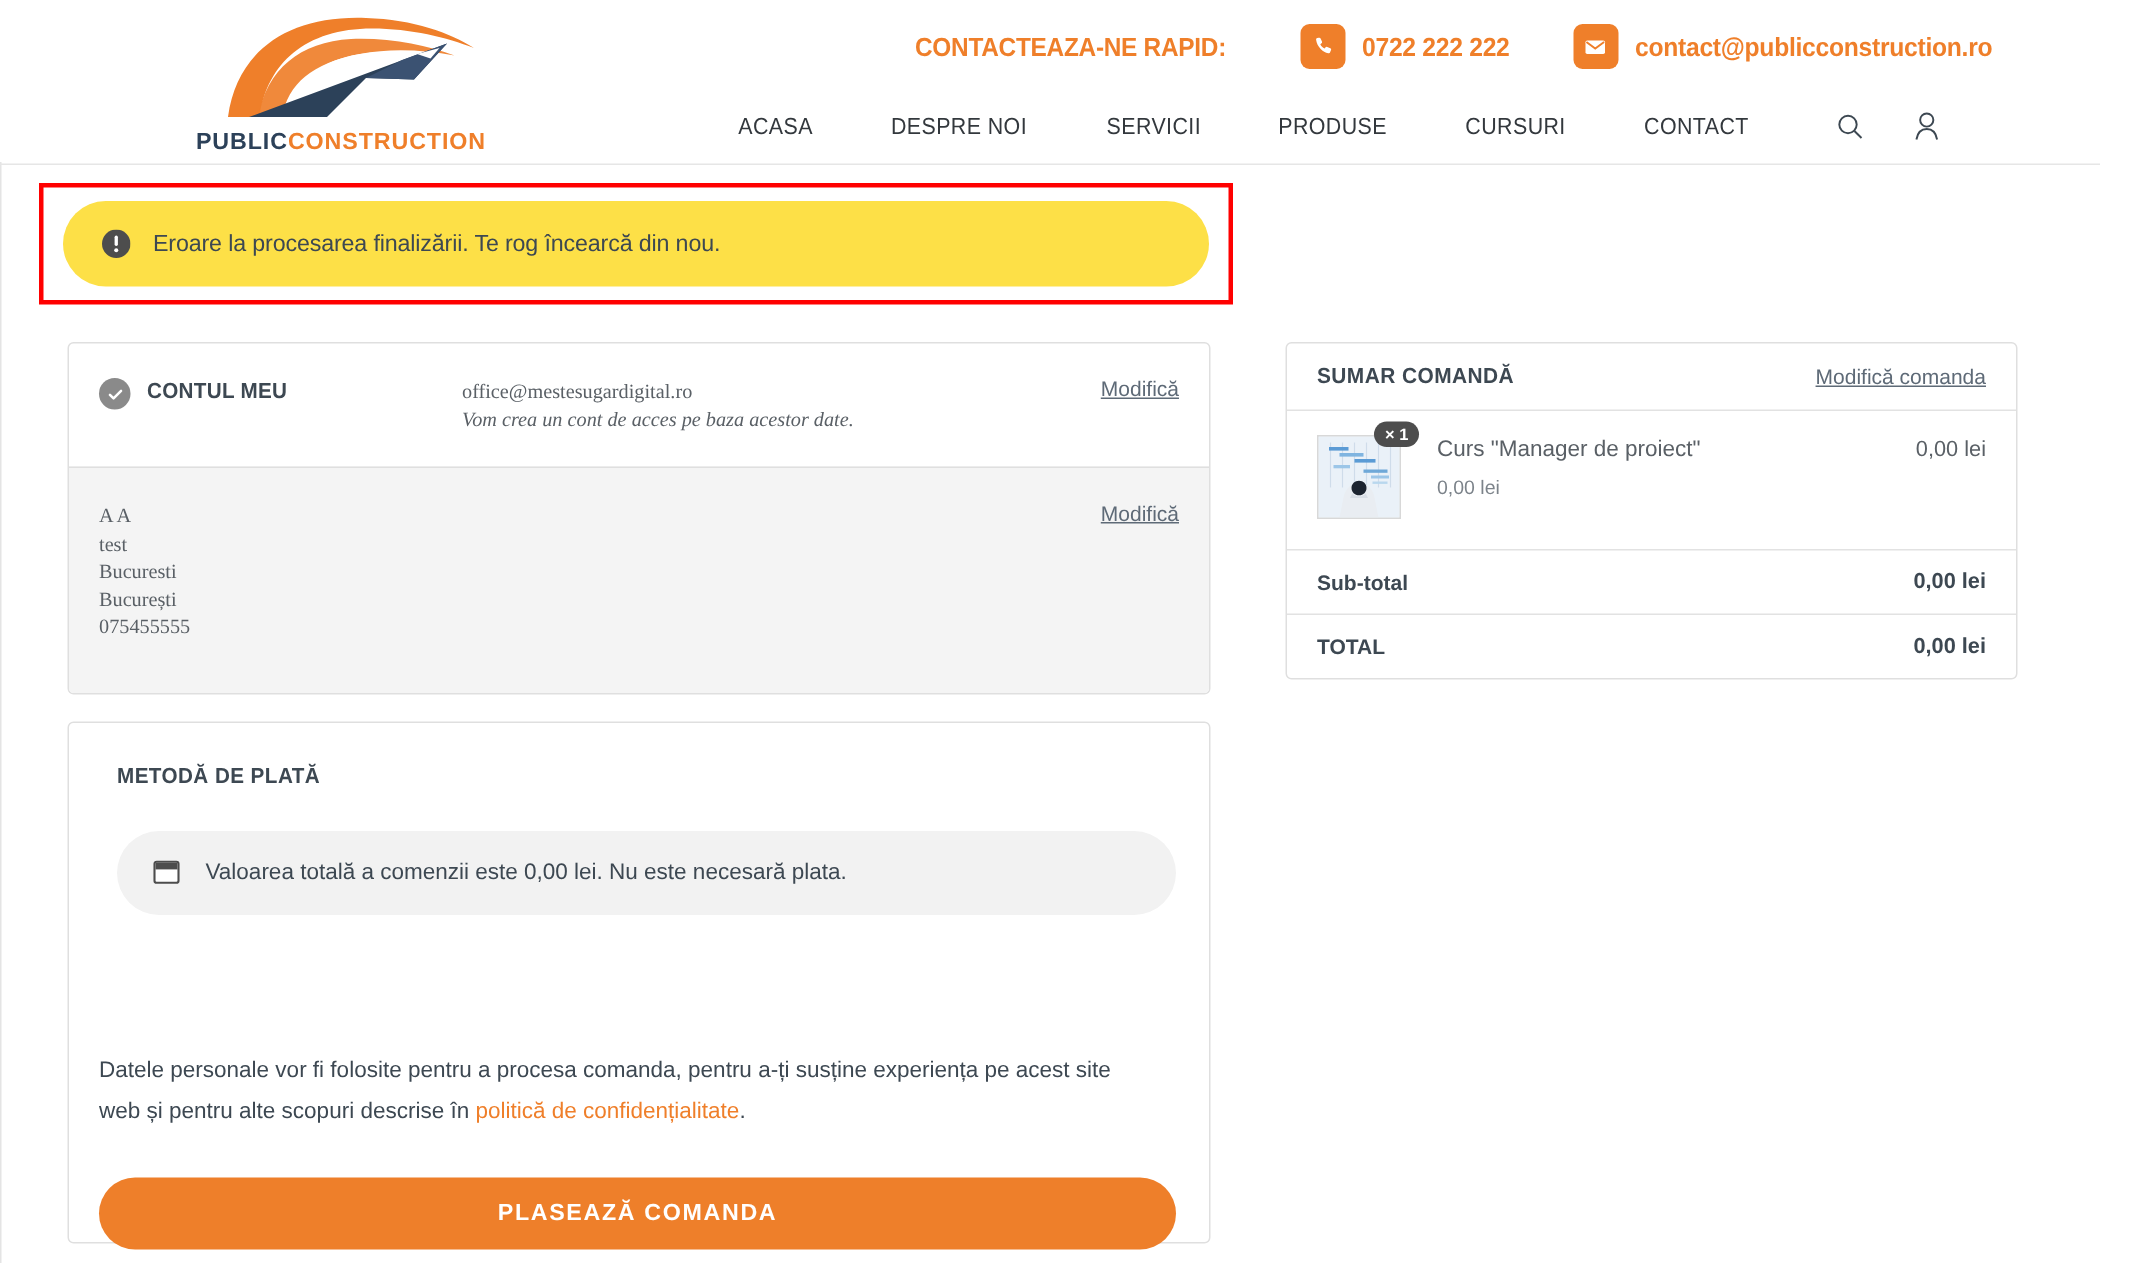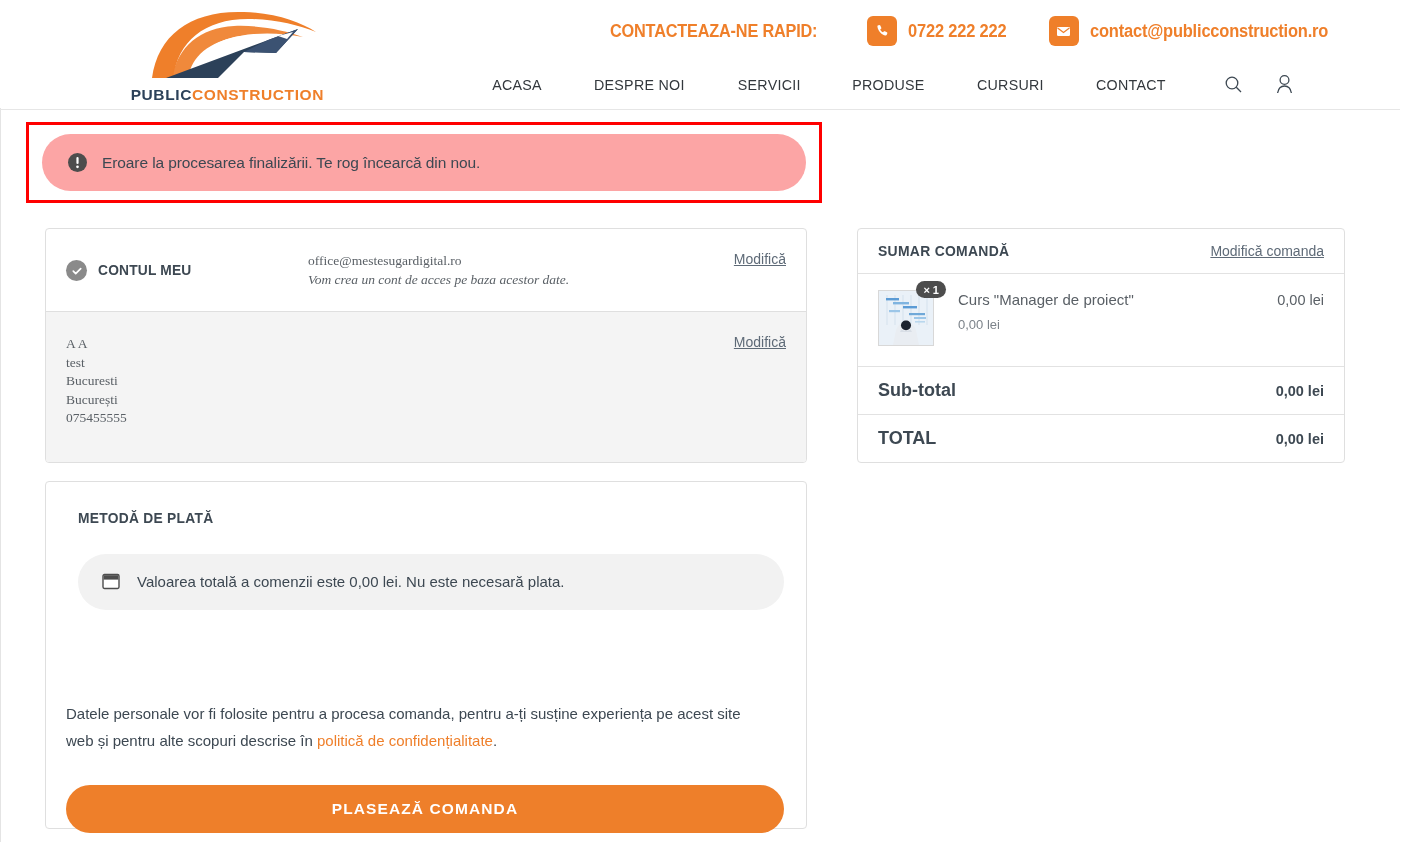--- a/index.html
+++ b/index.html
@@ -79,41 +79,41 @@
   
   .error-outline {
     position: absolute; left: 26px; top: 122px;
     width: 796px; height: 81px;
     border: 3px solid #ff0000;
     background: #ffffff;
   }
   .error-box {
     position: absolute; left: 42px; top: 134px;
     width: 764px; height: 57px;
-    background: #fca5a5; border-radius: 29px;
+    background: #fde047; border-radius: 29px;
     display: flex; align-items: center;
   }
   .error-icon { margin-left: 26px; flex: 0 0 auto; }
   .error-text {
     margin-left: 15px; font-size: 15.5px; color: #3d4852;
     letter-spacing: -0.1px;
   }
 
   
   .col-left { position: absolute; left: 45px; top: 228px; width: 762px; }
   .col-right { position: absolute; left: 857px; top: 228px; width: 488px; }
 
   
   .acct-card {
     border: 1px solid #dfdfdf; border-radius: 4px; overflow: hidden;
     background: #ffffff;
   }
   .acct-row { display: flex; padding: 22px 22px 22px 20px; position: relative; }
   .acct-row.billing { background: #f4f4f4; border-top: 1px solid #dfdfdf; padding-bottom: 34px; }
-  .acct-head { display: flex; align-items: center; width: 242px; flex: 0 0 242px; }
+  .acct-head { display: flex; align-items: flex-start; width: 242px; flex: 0 0 242px; }
   .check-circle {
     width: 21px; height: 21px; border-radius: 50%; background: #8a8a8a;
     display: flex; align-items: center; justify-content: center; flex: 0 0 auto;
     margin-top: 1px;
   }
   .acct-title {
     margin-left: 11px; font-size: 14.5px; font-weight: bold;
     color: #3d4852; letter-spacing: 0.2px; line-height: 21px;
     transform: scaleX(0.95); transform-origin: left center; white-space: nowrap;
   }
@@ -185,21 +185,21 @@
   }
   .item-mid { flex: 1 1 auto; margin-left: 22px; }
   .item-name { font-size: 15px; color: #5a6066; line-height: 20px; }
   .item-sub { font-size: 13px; color: #7c838a; margin-top: 7px; }
   .item-price { font-size: 14.5px; color: #5a6066; white-space: nowrap; padding-top: 2px; }
   .sum-line {
     display: flex; align-items: center; justify-content: space-between;
     padding: 13px 20px; border-bottom: 1px solid #e2e2e2;
   }
   .sum-line:last-child { border-bottom: none; }
-  .sum-line .lbl { font-size: 18px; font-weight: bold; color: #3d4852; }
+  .sum-line .lbl { font-size: 14px; font-weight: bold; color: #3d4852; }
   .sum-line .val { font-size: 14.5px; font-weight: bold; color: #3d4852; }
 </style>
 </head>
 <body>
 
 <div class="page-left-rule"></div>
 
 <div class="header">
 
   <div class="logo-wrap">

